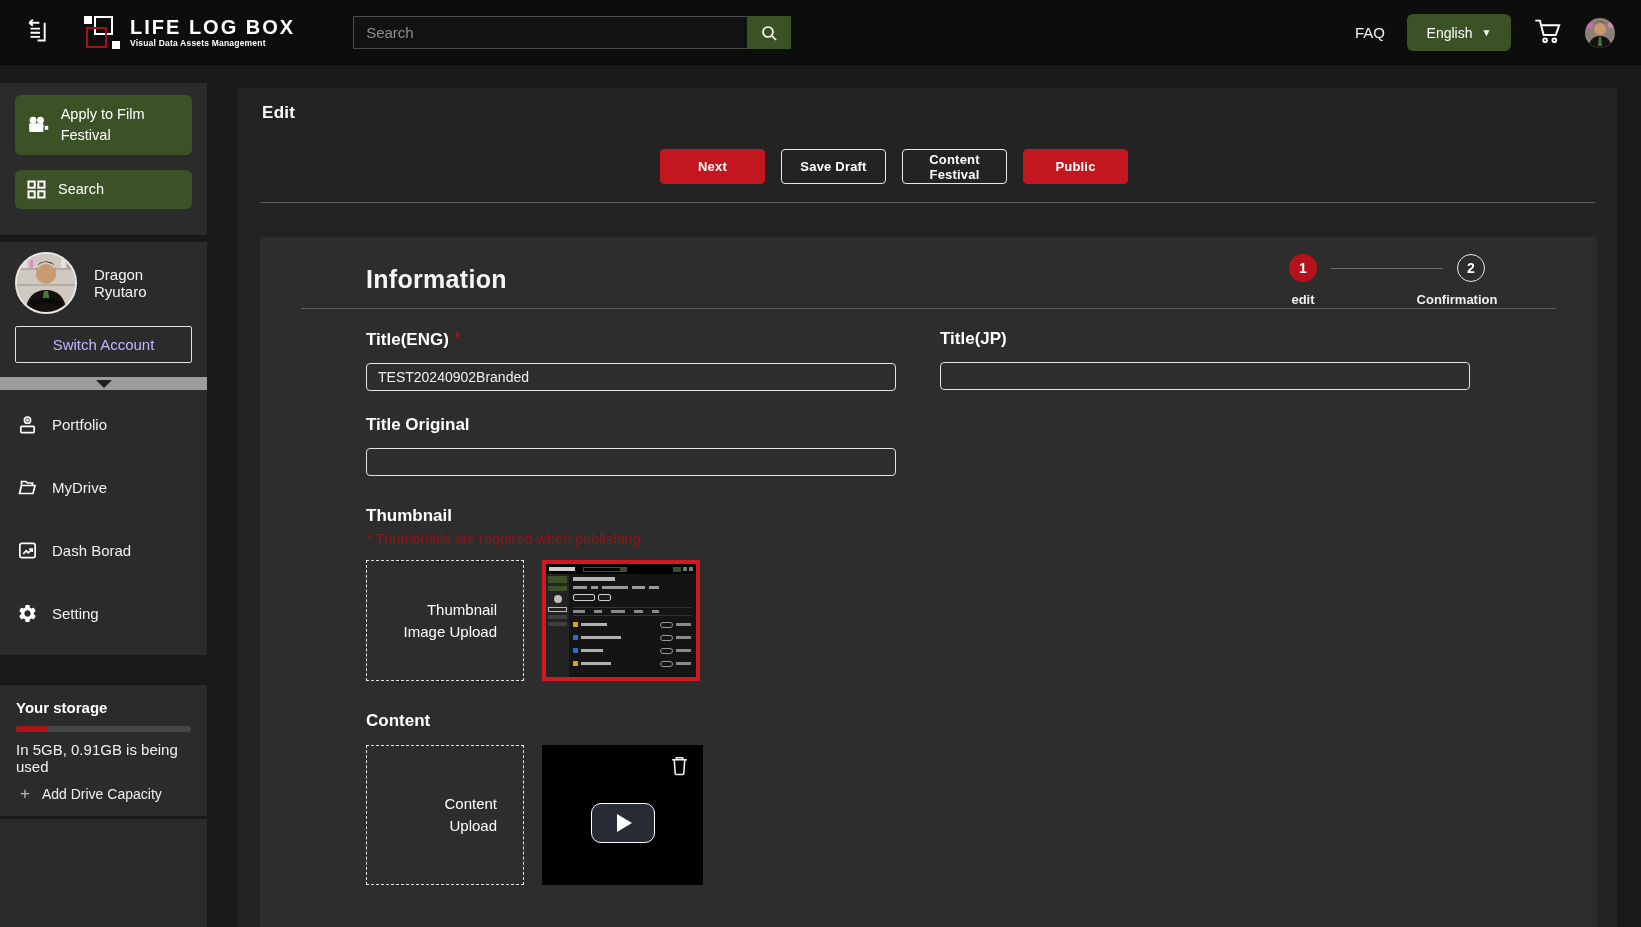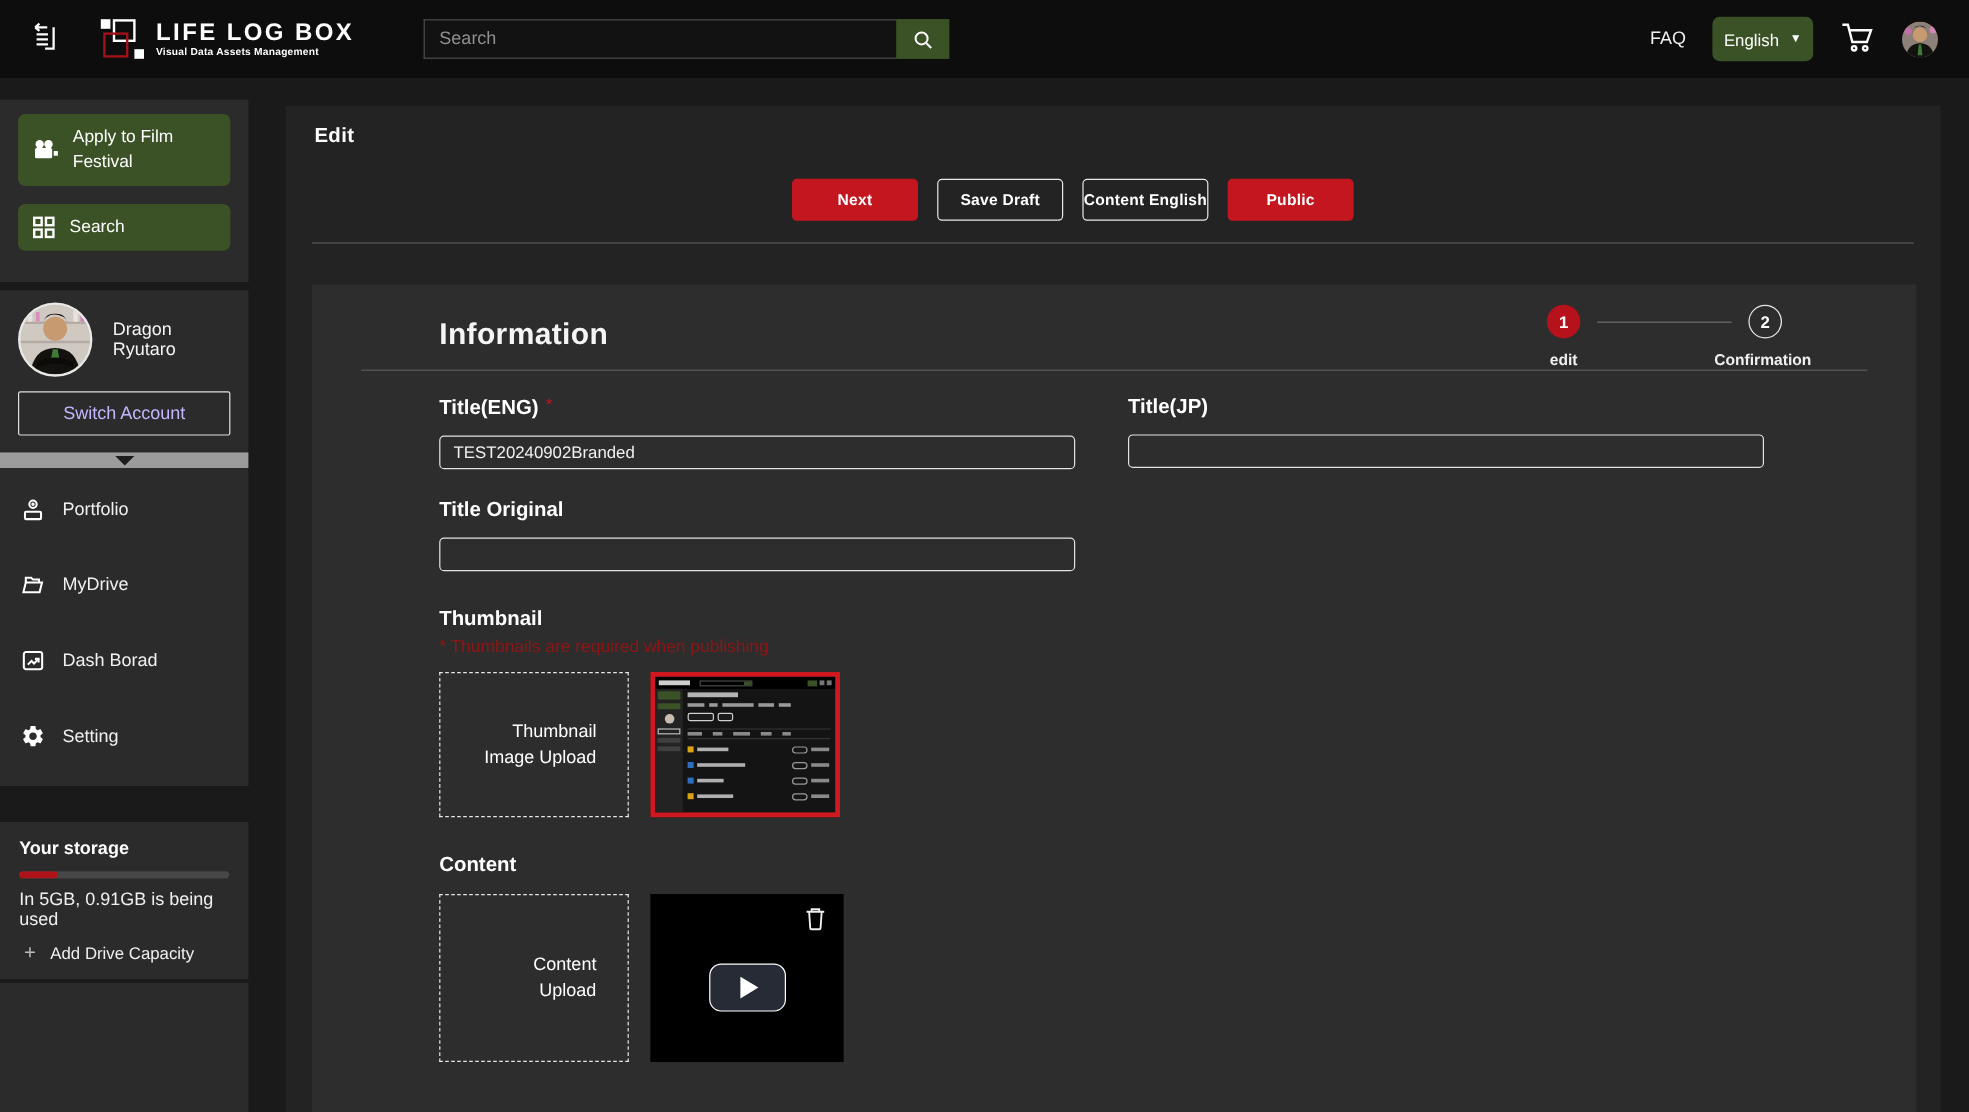--- a/index.html
+++ b/index.html
@@ -19,21 +19,21 @@
   .logo-text-title { font-size:20px; font-weight:700; letter-spacing:2px; color:#fff; line-height:1.05; }
   .logo-text-sub { font-size:8.5px; font-weight:700; color:#fff; letter-spacing:.2px; }
   .search-wrap { display:flex; margin-left:58px; height:33px; }
   .search-input { width:394px; height:33px; background:#121212; border:1px solid #4c4c4c; border-right:none;
     color:#e8e8e8; font-size:15px; padding:0 12px; outline:none; }
   .search-input::placeholder { color:#8f8f8f; }
   .search-btn { width:44px; height:33px; background:#3b5226; border:1px solid #3b5226; cursor:pointer;
     display:flex; align-items:center; justify-content:center; }
   .topbar-right { margin-left:auto; display:flex; align-items:center; margin-right:26px; gap:22px; }
   .faq { font-size:15px; color:#f0f0f0; cursor:pointer; }
-  .lang-btn { background:#3b5226; color:#fff; border:none; border-radius:6px; height:37px; width:84px;
+  .lang-btn { background:#3b5226; color:#fff; border:none; border-radius:6px; height:37px; width:104px;
     font-size:14px; cursor:pointer; display:flex; align-items:center; justify-content:center; gap:9px; }
   .lang-caret { font-size:10px; }
   .cart-btn { background:none; border:none; cursor:pointer; }
   .avatar-sm { width:30px; height:30px; border-radius:50%; overflow:hidden; border:none; padding:0; cursor:pointer; background:#1a1a1a; }
 
   
   .body-row { flex:1; display:flex; overflow:hidden; }
 
   
   .sidebar { width:207px; flex:none; background:#1a1a1a; padding-top:18px; display:flex; flex-direction:column; }
@@ -81,21 +81,21 @@
   .stepper-row { display:flex; align-items:center; }
   .step-circle { width:28px; height:28px; border-radius:50%; flex:none; display:flex; align-items:center;
     justify-content:center; font-size:14px; font-weight:700; }
   .step-1 { background:#b5121b; color:#fff; }
   .step-2 { background:transparent; border:1px solid #e8e8e8; color:#fff; }
   .step-line { flex:1; height:1px; background:#6e6e6e; margin:0 14px; }
   .step-labels { position:relative; height:18px; margin-top:10px; }
   .step-label { position:absolute; top:0; transform:translateX(-50%); font-size:13px; font-weight:700;
     color:#f0f0f0; white-space:nowrap; }
   .step-label.l1 { left:14px; }
-  .step-label.l2 { left:180px; }
+  .step-label.l2 { left:168px; }
   .card-divider { border:none; border-top:1px solid #5a5a5a; margin:14px 41px 0; }
 
   .form-area { padding:20px 0 0 106px; }
   .row-2col { display:grid; grid-template-columns:530px 530px; column-gap:44px; }
   .f-label { font-size:17px; font-weight:700; color:#fff; }
   .req { color:#c3161e; font-size:14px; margin-left:6px; vertical-align:3px; }
   .f-input { margin-top:13px; width:530px; height:28px; background:transparent; border:1px solid #e3e3e3;
     border-radius:4px; color:#f0f0f0; font-size:14px; padding:0 11px; outline:none; display:block; }
   .mt-24 { margin-top:24px; }
   .sec-head { font-size:17px; font-weight:700; color:#fff; margin-top:30px; }
@@ -314,21 +314,21 @@
       <div class="side-sec side-fill"></div>
     </aside>
 
     <div class="main-gutter">
       <main class="panel">
         <div class="page-title">Edit</div>
 
         <div class="actions">
           <button class="btn btn-red">Next</button>
           <button class="btn btn-ghost">Save Draft</button>
-          <button class="btn btn-ghost">Content English</button>
+          <button class="btn btn-ghost">Content Festival</button>
           <button class="btn btn-red">Public</button>
         </div>
         <hr class="divider">
 
         <section class="card">
           <div class="card-title">Information</div>
 
           <div class="stepper">
             <div class="stepper-row">
               <div class="step-circle step-1">1</div>

